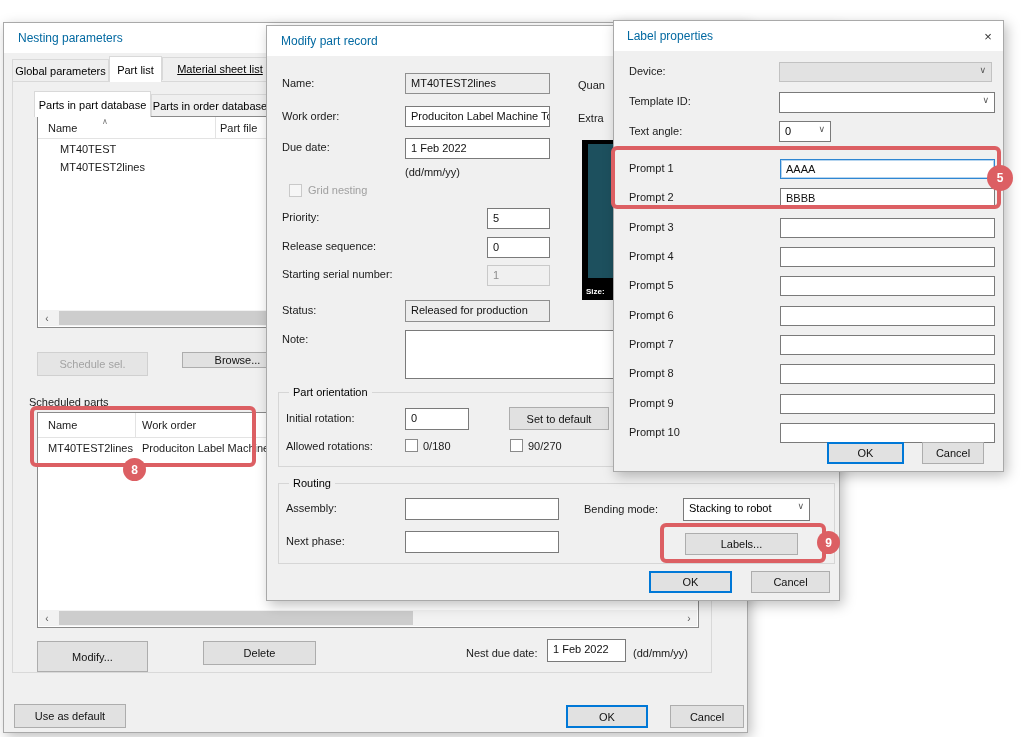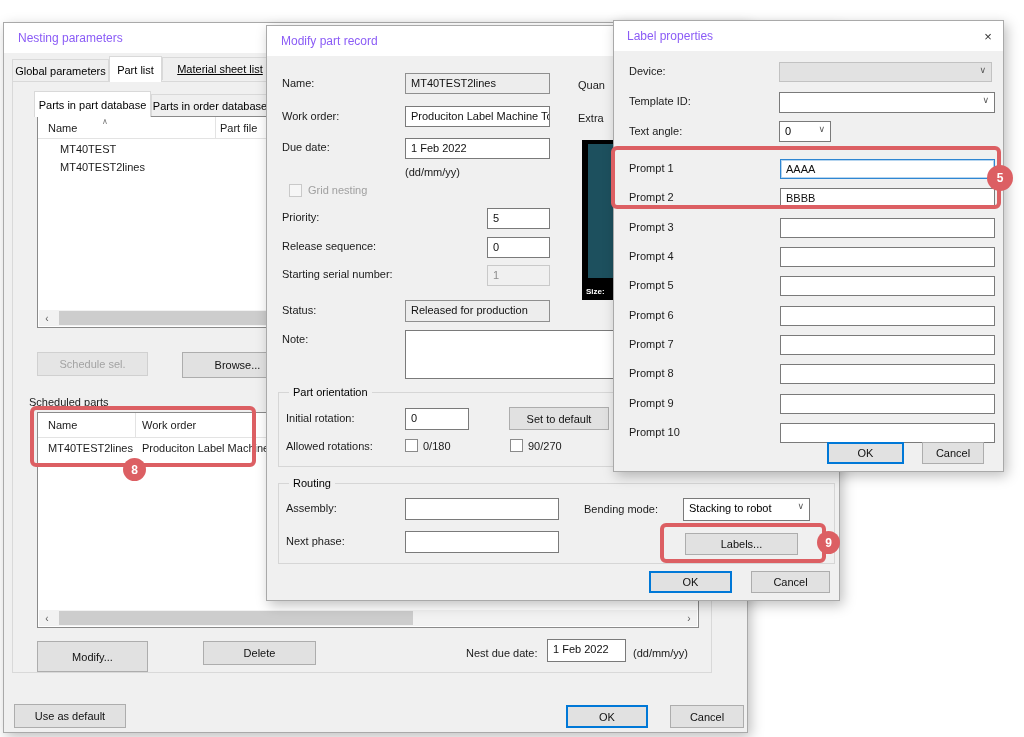--- a/index.html
+++ b/index.html
@@ -1,20 +1,20 @@
 <!DOCTYPE html>
 <html style="--annotation: #dc5f63; --accent: #0078d7; --preview_teal: #1d505e;"><head>
 <meta charset="utf-8">
 <style>
   * { margin:0; padding:0; box-sizing:border-box; font-family:"Liberation Sans",sans-serif; }
   html,body { background:#ffffff; }
   .canvas { position:relative; width:1024px; height:737px; background:#fff; overflow:hidden; }
   .win { position:absolute; background:#f0f0f0; border:1px solid #a9a9a9; box-shadow:3px 4px 12px rgba(0,0,0,.25); }
   .titlebar { position:absolute; left:0; top:0; right:0; height:30px; background:#ffffff; }
-  .title { position:absolute; left:14px; top:8px; font-size:12px; color:#8b5cf6; white-space:nowrap; }
+  .title { position:absolute; left:14px; top:8px; font-size:12px; color:#0369a1; white-space:nowrap; }
   .closebtn { position:absolute; width:18px; height:18px; font-size:13px; color:#333; display:flex; align-items:center; justify-content:center; cursor:default; }
   .label { position:absolute; font-size:11px; color:#1b1b1b; white-space:nowrap; }
   .label.dim { color:#a0a0a0; }
   .txt { position:absolute; background:#fff; border:1px solid #7a7a7a; font-size:11px; color:#111; padding:3px 5px; white-space:nowrap; overflow:hidden; }
   .txt.ro { background:#ededed; border-color:#8f8f8f; }
   .txt.dis { background:#f0f0f0; border-color:#c9c9c9; color:#8d8d8d; }
   .txt.focus { border:1px solid #2f86d2; box-shadow:inset 0 0 0 1px rgba(47,134,210,.35); }
   .btn { position:absolute; background:#e1e1e1; border:1px solid #adadad; font-size:11px; color:#111; display:flex; align-items:center; justify-content:center; white-space:nowrap; }
   .btn.def { border:1px solid var(--accent); box-shadow:inset 0 0 0 1px var(--accent); }
   .btn.dis { background:#e5e5e5; border-color:#d0d0d0; color:#a3a3a3; }
@@ -82,21 +82,21 @@
       <div class="row" style="left:22px;top:44px;">MT40TEST2lines</div>
       <div class="hscroll" style="left:1px;right:1px;bottom:1px;">
         <div class="sarrow" style="left:0;">‹</div>
         <div class="sthumb" style="left:20px;width:430px;"></div>
       </div>
     </div>
 
     <div class="btn dis" style="left:33px;top:329px;width:111px;height:24px;">
         <span>Schedule sel.</span>
       </div>
-    <div class="btn" style="left:178px;top:329px;width:111px;height:26px;">
+    <div class="btn" style="left:178px;top:329px;width:111px;height:16px;">
         <span>Browse...</span>
       </div>
 
     <div class="label" style="left:25px;top:373px;">Scheduled parts</div>
 
     <div class="list" style="left:33px;top:389px;width:662px;height:216px;">
       <div class="lhead" style="height:25px;">
         <div class="hcell" style="left:10px;top:6px;">Name</div>
         <div class="vdiv" style="left:97px;top:0;height:25px;"></div>
         <div class="hcell" style="left:104px;top:6px;">Work order</div>

